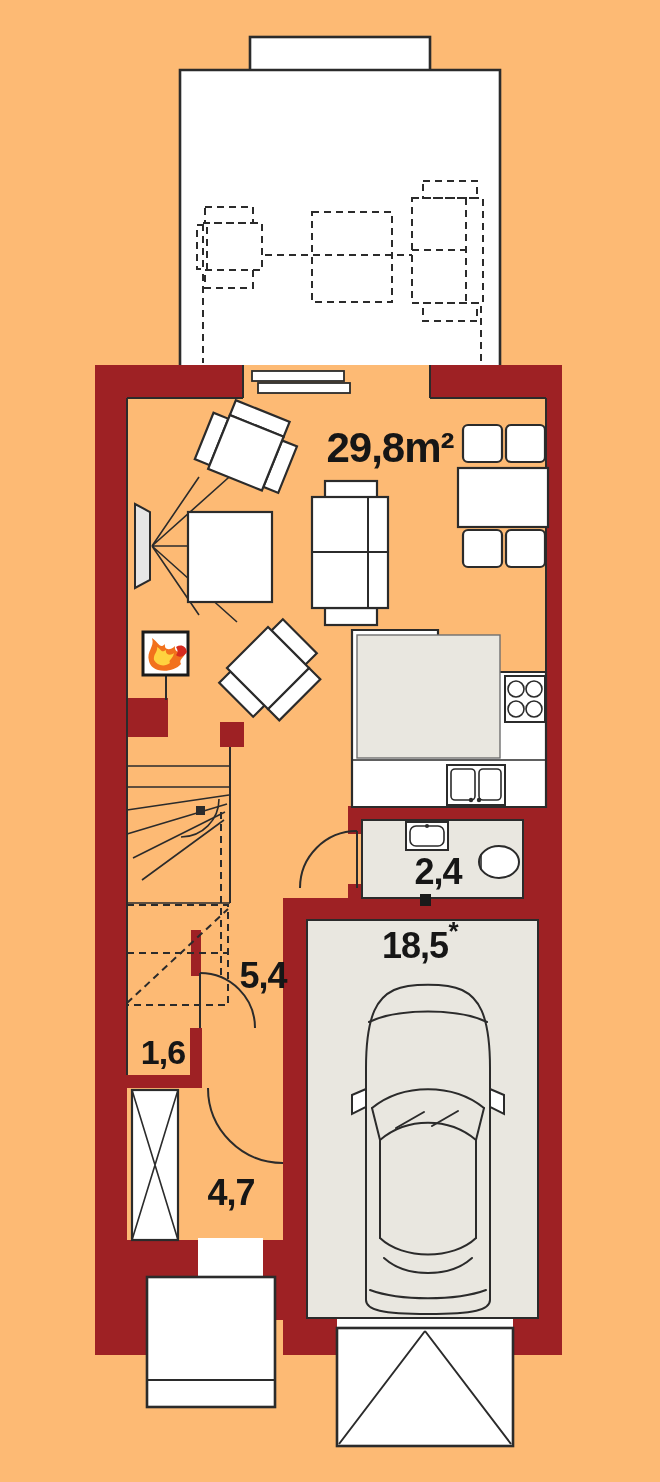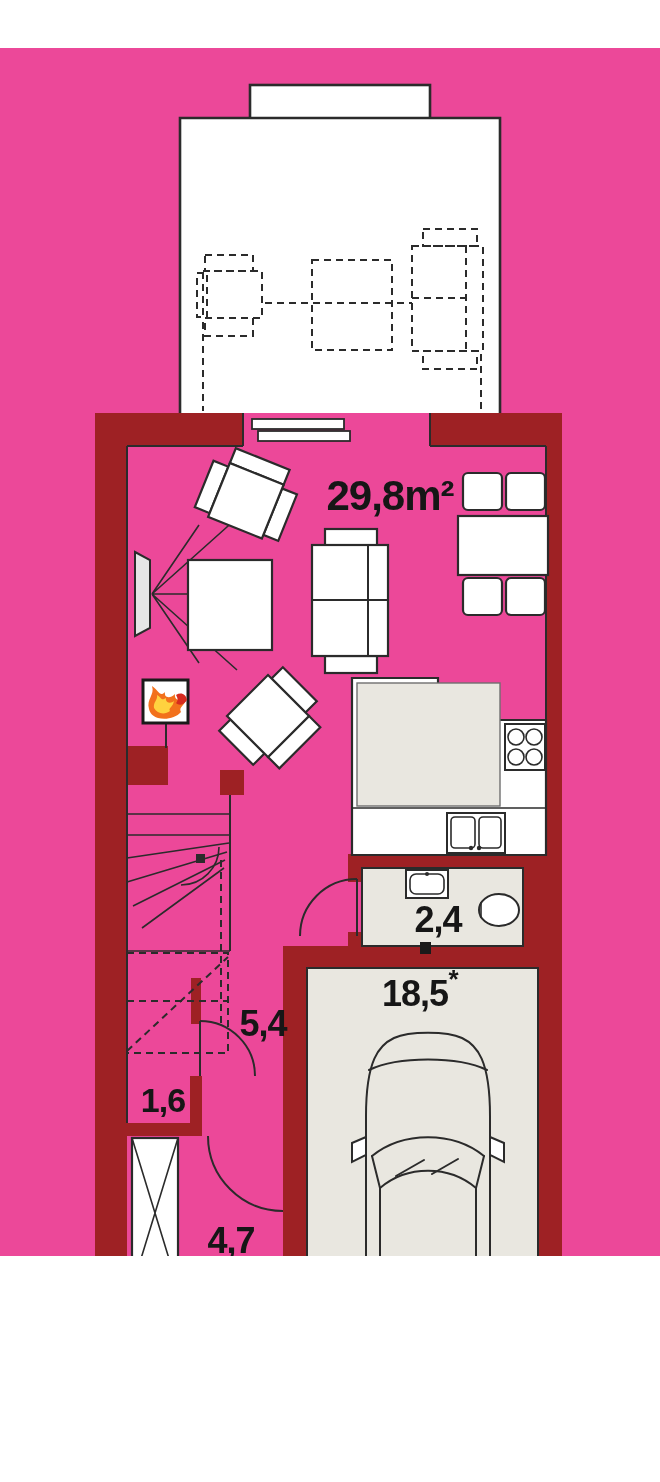--- a/index.html
+++ b/index.html
@@ -1,16 +1,16 @@
 <!DOCTYPE html>
 <html style="--wall: #9e2124; --room_fill: #e9e7e0; --line: #2b2b2b; --flame_outer: #f2711c; --flame_inner: #ffd23f; --flame_tip: #d62b1f;"><head>
 <meta charset="utf-8">
 <style>
   html,body{margin:0;padding:0;background:#fff;}
-  .stage{position:relative;width:660px;height:1208px;background:#ec4899;overflow:hidden;margin-top:48px;}
+  .stage{position:relative;width:660px;height:1482px;background:#fdba74;overflow:hidden;}
   svg{position:absolute;left:0;top:0;}
   .wall{fill:var(--wall,#9e2124);stroke:none;}
   .iline{stroke:var(--line,#2b2b2b);stroke-width:2;fill:none;}
   .outline{fill:#fff;stroke:var(--line,#2b2b2b);stroke-width:2.6;}
   .furn{fill:#fff;stroke:var(--line,#2b2b2b);stroke-width:2.2;}
   .furnline{fill:none;stroke:var(--line,#2b2b2b);stroke-width:2;}
   .thinline{fill:none;stroke:var(--line,#2b2b2b);stroke-width:1.6;}
   .gray{fill:var(--room_fill,#e9e7e0);stroke:var(--line,#2b2b2b);stroke-width:2;}
   .graythin{fill:var(--room_fill,#e9e7e0);stroke:#6f6f6f;stroke-width:1.4;}
   .dash{fill:none;stroke:var(--line,#2b2b2b);stroke-width:2;stroke-dasharray:7 5;}

